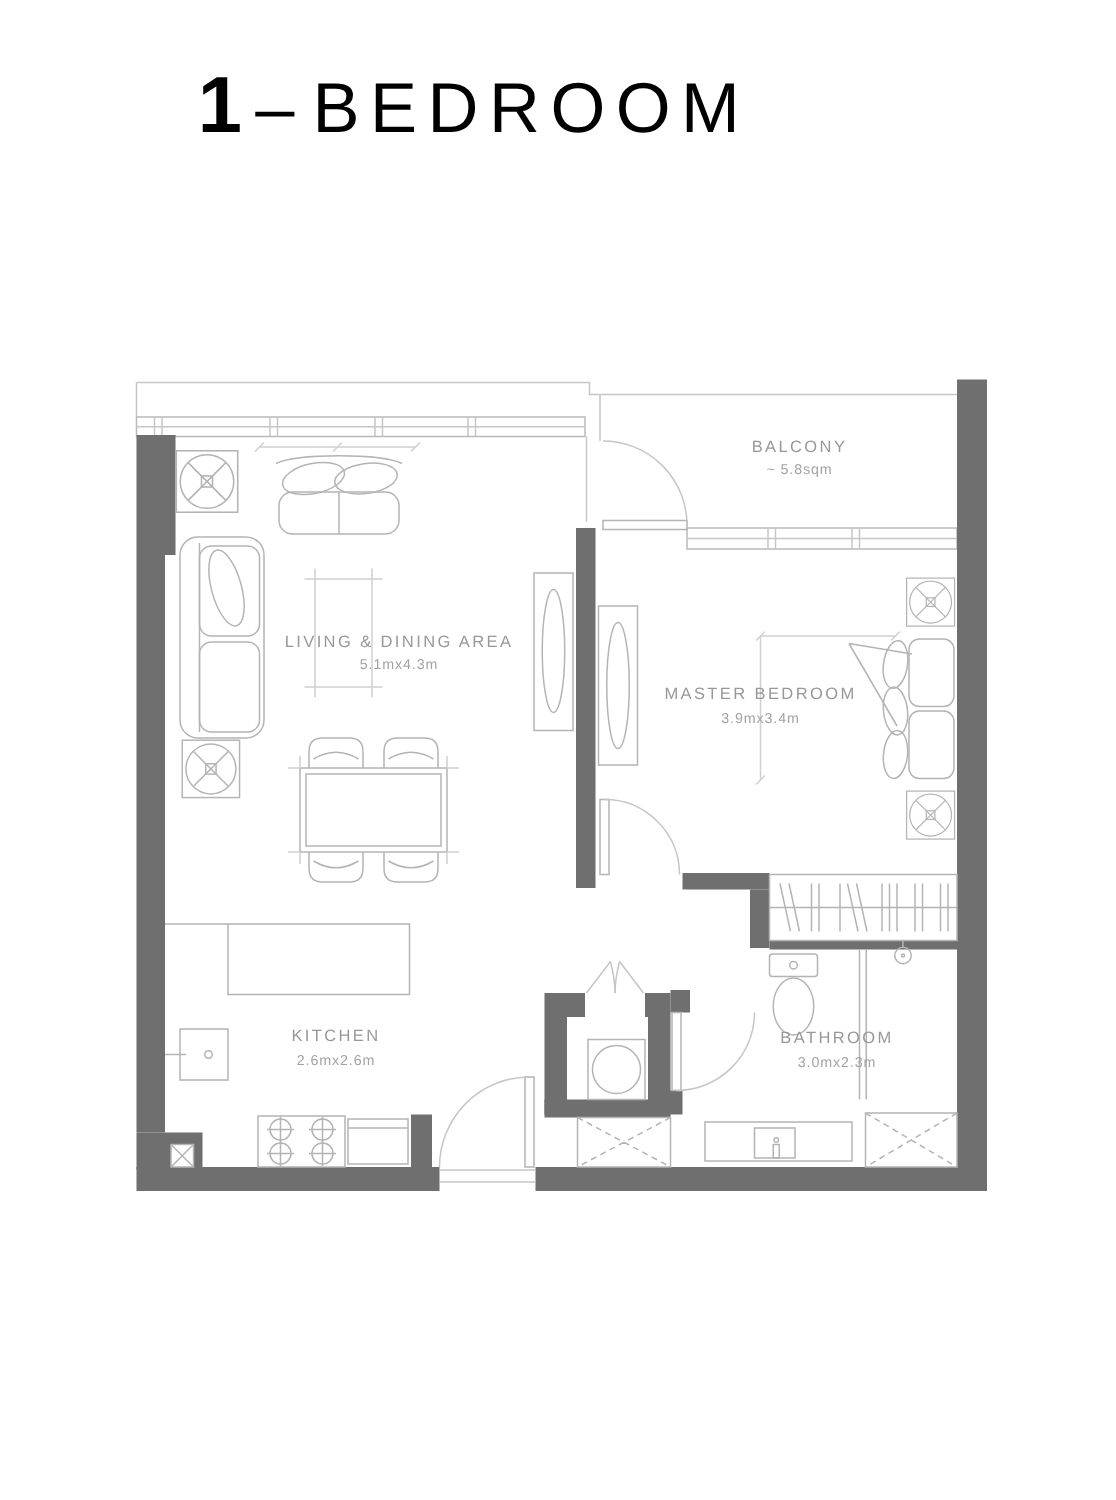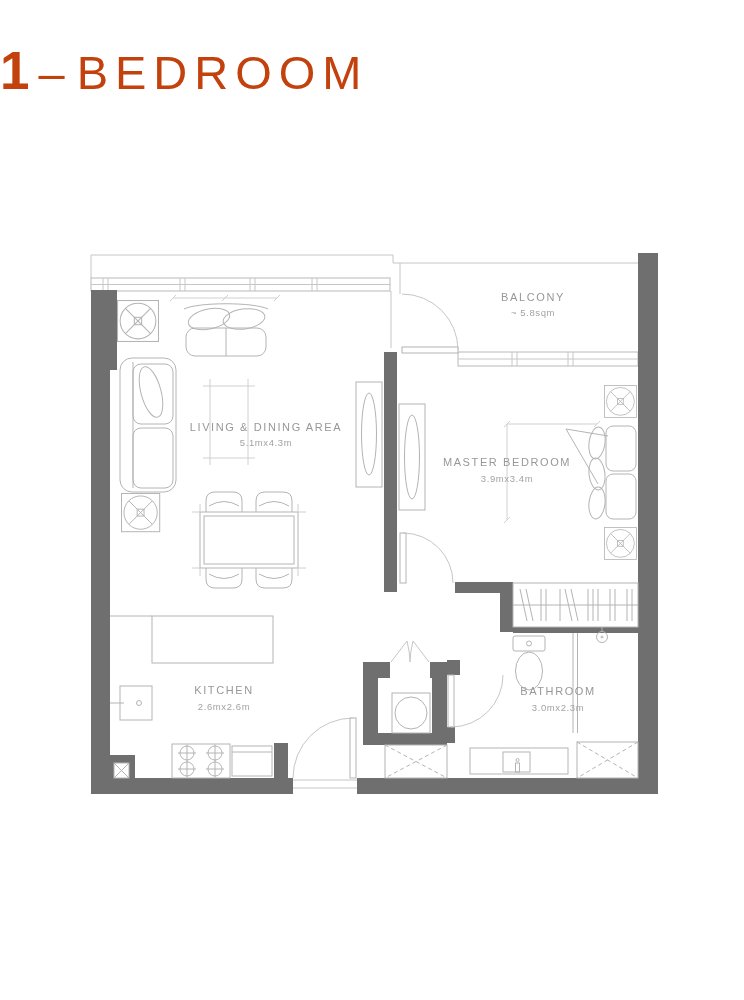--- a/index.html
+++ b/index.html
@@ -1,18 +1,18 @@
 <!DOCTYPE html>
 <html><head>
 <meta charset="utf-8">
 <style>
   html,body{margin:0;padding:0;background:#ffffff;}
   .page{position:relative;width:744px;height:1000px;background:#fff;overflow:hidden;
         font-family:"Liberation Sans",sans-serif;}
-  .title{position:absolute;top:40px;left:0;width:632px;color:#c2410c;
+  .title{position:absolute;top:40px;left:0;width:632px;text-align:center;color:#000000;
          white-space:nowrap;}
   .t-num{font-size:53px;font-weight:700;letter-spacing:2px;vertical-align:baseline;}
   .t-sep{font-size:47px;font-weight:400;margin:0 12px 0 7px;}
   .t-label{font-size:47px;font-weight:400;letter-spacing:7px;}
   svg{position:absolute;left:0;top:0;}
   .wall{fill:#6f6f6f;stroke:none;}
   .ln{stroke:#c6c6c6;stroke-width:1;fill:none;}
   .win{stroke:#b9b9b9;stroke-width:1;fill:#fff;}
   .fur{stroke:#b4b4b4;stroke-width:1;fill:none;}
   .furw{stroke:#b4b4b4;stroke-width:1;fill:#fff;}

